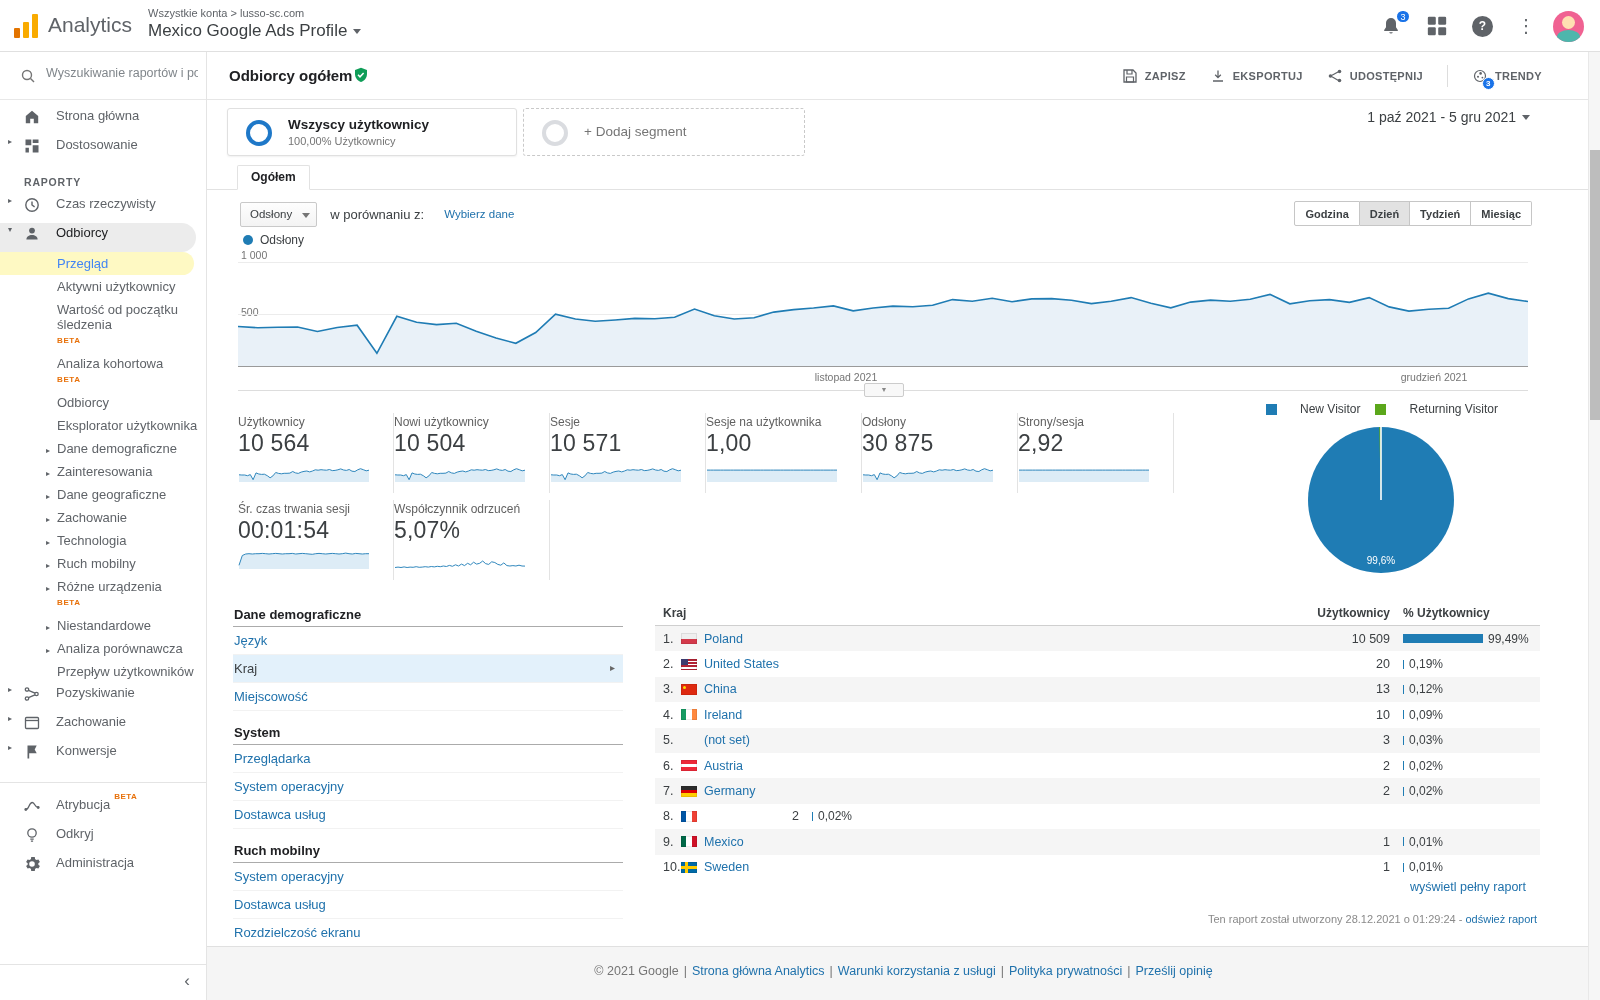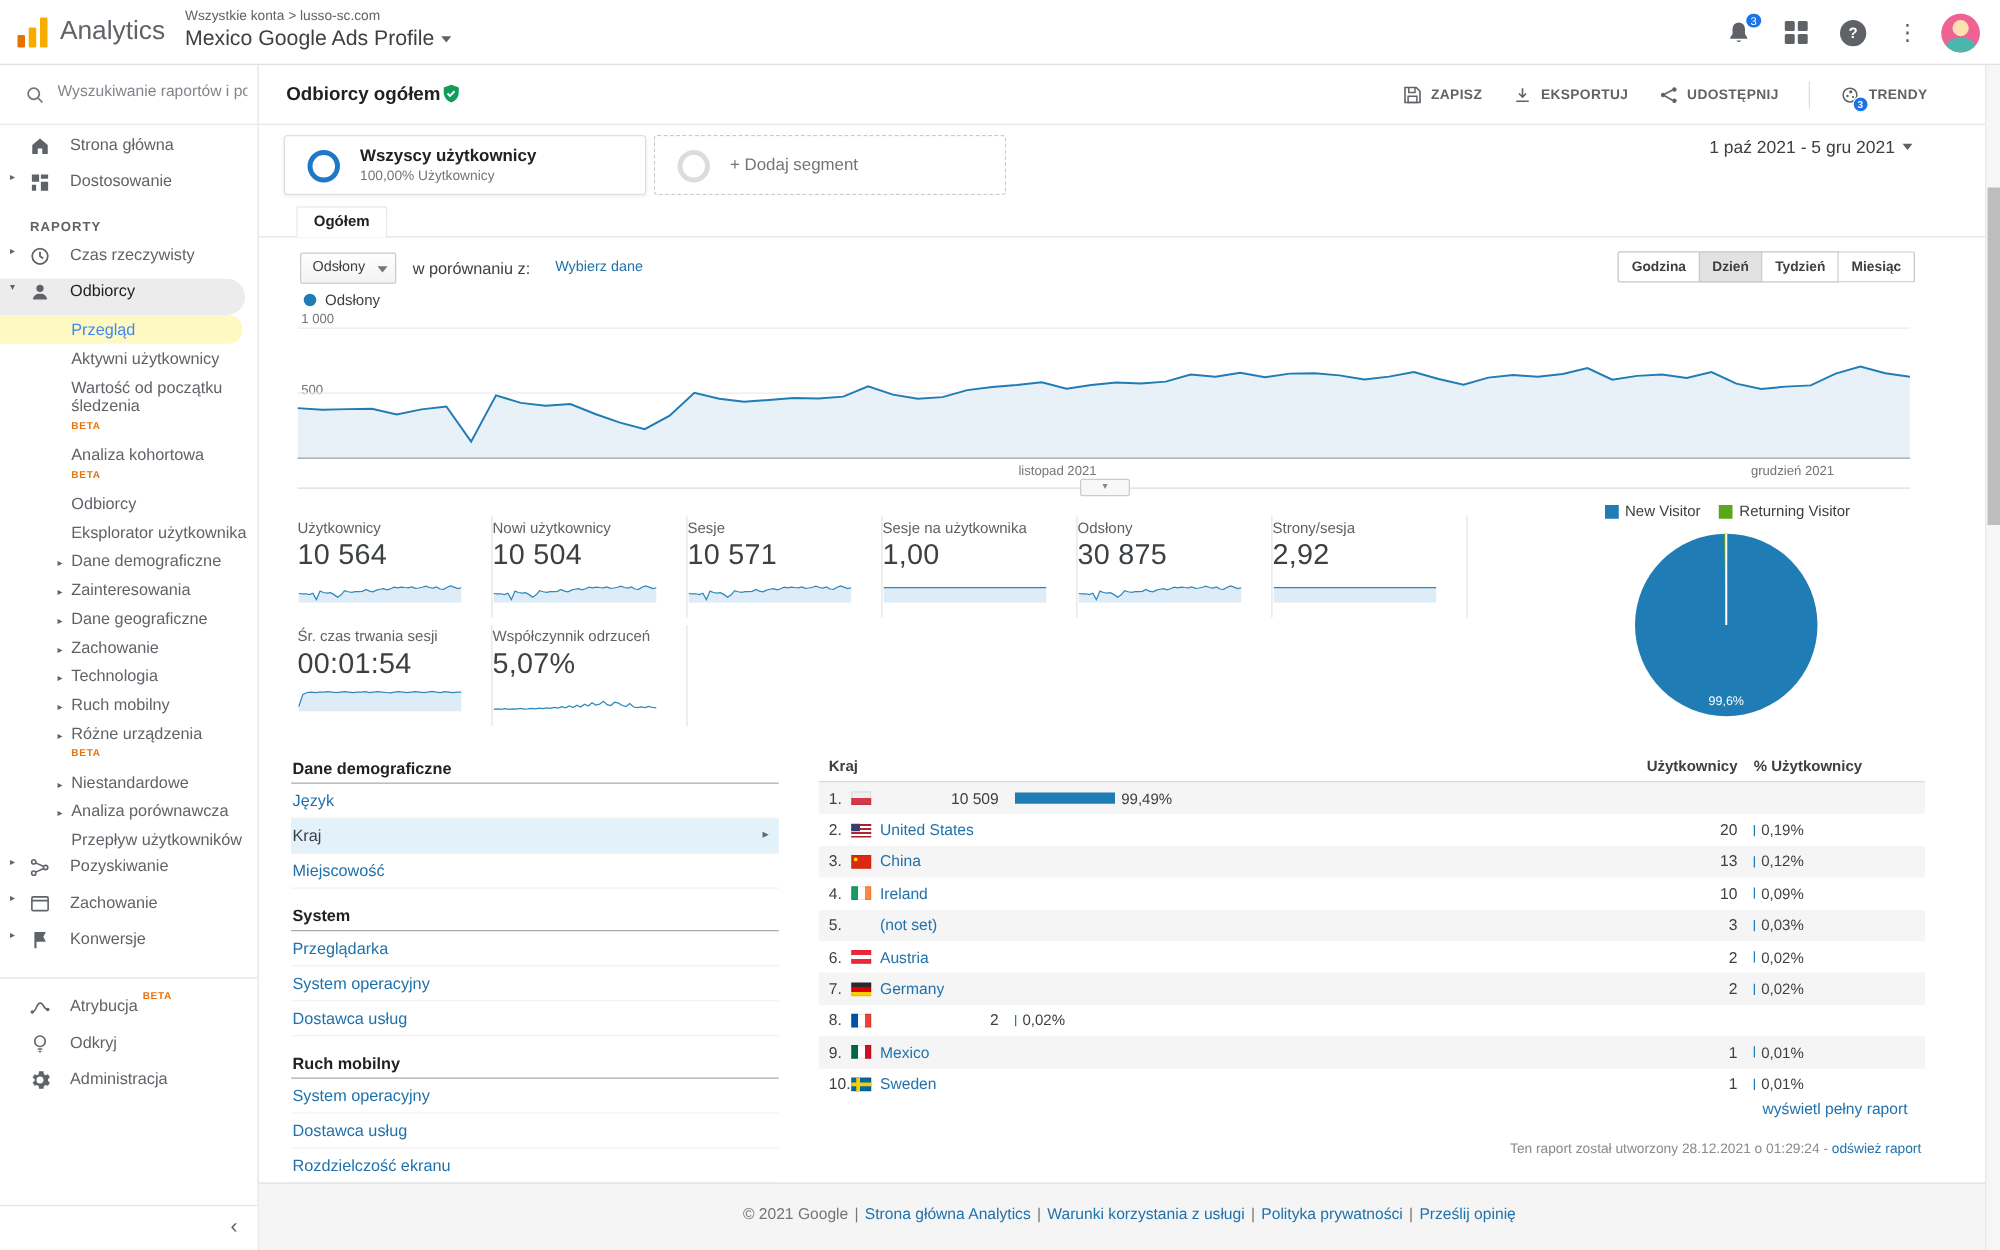--- a/index.html
+++ b/index.html
@@ -92,21 +92,21 @@
 .brush{position:absolute;top:331px;left:657px;width:40px;height:14px;background:#f8f8f8;border:1px solid #ccc;border-radius:2px;text-align:center;font-size:7px;color:#888;line-height:12px;cursor:pointer}
 
 .mrow{position:absolute;left:31px;display:flex}
 #mrow1{top:361px}
 #mrow2{top:448px}
 .mcard{width:156px;padding:2px 10px 6px 0;border-right:1px solid #e3e3e3}
 .mcard .ml{font-size:12px;color:#616161;margin-bottom:1px;white-space:nowrap}
 .mcard .mv{font-size:23px;color:#3c4043;letter-spacing:.2px;margin-bottom:4px}
 
 .pie-legend{position:absolute;top:350px;left:1030px;width:290px;display:flex;justify-content:center;gap:15px;font-size:12px;color:#3c4043}
-.pl-item{display:flex;align-items:center;gap:5px}
+.pl-item{display:flex;align-items:center;gap:23px}
 .pl-sq{width:11px;height:11px}
 #pie-svg{position:absolute;top:372px;left:1098px}
 
 .dim-panel{position:absolute;left:26px;top:549px;width:390px}
 .dim-header{font-size:13px;font-weight:bold;color:#202124;padding:6px 0 4px 1px;border-bottom:1px solid #ababab;margin-top:8px}
 .dim-header.first{margin-top:0}
 .dim-item{position:relative;padding:6px 20px 6px 1px;font-size:13px;color:#2072ac;border-bottom:1px solid #f2f2f2;cursor:pointer}
 .dim-item.sel{background:#e3f1fb;color:#3c4043}
 .dim-arr{position:absolute;right:8px;top:7px;color:#666;font-size:10px}
 
@@ -485,20 +485,21 @@
   <div class="tbl">
     <div class="tbl-head">
       <span class="th-country">Kraj</span>
       <span class="th-users">Użytkownicy</span>
       <span class="th-pct">% Użytkownicy</span>
     </div>
     <div id="country-rows">
         <div class="trow odd">
           <span class="rank">1.</span>
           <span class="flag flag-poland"></span>
+          <a class="country-link">Poland</a>
           <span class="users">10 509</span>
           <span class="pct-cell">
             <span class="pbar" style="width: 80px;"></span>
             <span class="plabel">99,49%</span>
           </span>
         </div>
         <div class="trow">
           <span class="rank">2.</span>
           <span class="flag flag-usa"></span>
           <a class="country-link">United States</a>

